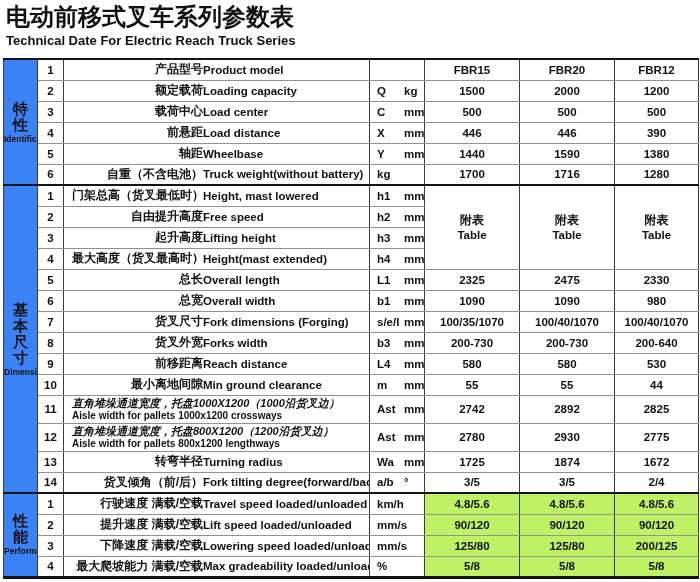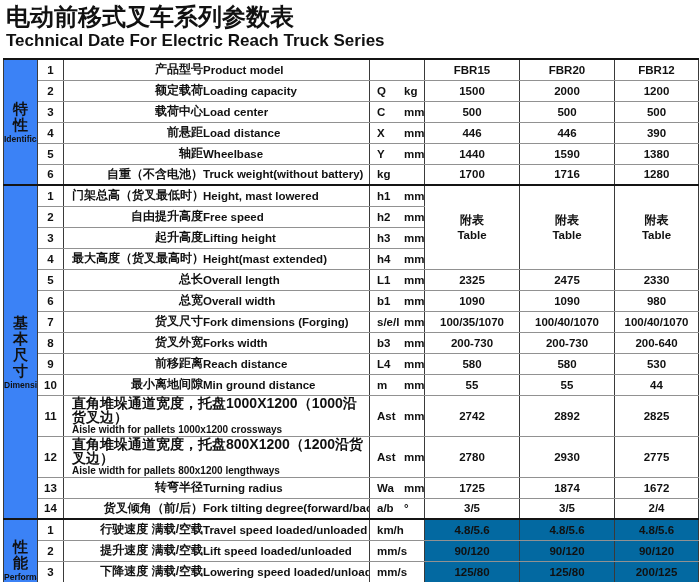--- a/index.html
+++ b/index.html
@@ -4,21 +4,21 @@
 <style>
   html,body{margin:0;padding:0;background:#ffffff;}
   body{
     width:700px;height:582px;overflow:hidden;
     font-family:"Liberation Sans","DejaVu Sans",sans-serif;
     color:#111;
     -webkit-font-smoothing:antialiased;
   }
   .page{padding:5px 3px 0 2px;}
   .title-cn{font-size:24px;font-weight:bold;margin:0 0 1px 4px;line-height:24px;}
-  .title-en{font-size:17px;font-weight:600;margin:0 0 7px 4px;line-height:21px;}
+  .title-en{font-size:13px;font-weight:600;margin:0 0 7px 4px;line-height:21px;}
 
   table.spec{
     border-collapse:collapse;table-layout:fixed;width:695px;margin-left:1px;
     border-top:2px solid #141414;border-bottom:3px solid #141414;
     border-left:1px solid #2e2e2e;border-right:1px solid #2e2e2e;
   }
   td{
     border-left:1px solid #3a3a3a;border-right:1px solid #3a3a3a;
     border-top:1px solid #919191;border-bottom:1px solid #919191;
     font-size:11.5px;font-weight:600;padding:0;overflow:hidden;white-space:nowrap;
@@ -31,29 +31,29 @@
   td.sec-label{background:#3b82f6;text-align:center;vertical-align:middle;white-space:normal;}
   .sec-cn{font-size:15px;font-weight:bold;line-height:16px;padding:0 4px;}
   .sec-en{font-size:8.5px;font-weight:bold;line-height:10px;margin-top:1px;}
 
   td.num{text-align:center;}
   td.name{padding-left:8px;}
   .name-line{display:flex;align-items:center;}
   .cn{flex:0 0 131px;overflow:hidden;font-size:12px;text-align:right;}
   .en{font-size:11.5px;overflow:hidden;}
   td.name.two{white-space:normal;line-height:13px;}
-  td.name.two .cnb{display:block;font-size:14px;line-height:14px;}
+  td.name.two .cnb{display:block;font-size:11px;line-height:14px;font-style:italic;}
   td.name.two .enb{display:block;font-size:10px;line-height:12px;}
 
   td.su{padding-left:7px;}
   .sym{display:inline-block;min-width:27px;}
   .sym:empty{display:none;}
 
   td.val{text-align:center;}
-  tr.perf td.val{background:#0369a1;margin-top:45px;}
+  tr.perf td.val{background:#bef264;margin-top:45px;}
   td.fubiao{text-align:center;vertical-align:middle;white-space:normal;}
   .fb-cn{font-size:12px;font-weight:bold;line-height:15px;}
   .fb-en{font-size:11.5px;line-height:14px;}
 </style>
 </head>
 <body>
 
 <div class="page">
   <h1 class="title-cn">电动前移式叉车系列参数表</h1>
   <h2 class="title-en">Technical Date For Electric Reach Truck Series</h2>
@@ -272,21 +272,21 @@
         <td class="su"><span class="sym">L4</span><span class="unit">mm</span></td>
         <td class="val">580</td>
         <td class="val">580</td>
         <td class="val">530</td>
       </tr>
       <tr>
         <td class="num">10</td>
         <td class="name">
             <div class="name-line">
               <span class="cn">最小离地间隙</span>
-              <span class="en">Min ground distance</span>
+              <span class="en">Min ground clearance</span>
             </div>
           </td>
         <td class="su"><span class="sym">m</span><span class="unit">mm</span></td>
         <td class="val">55</td>
         <td class="val">55</td>
         <td class="val">44</td>
       </tr>
       <tr class="tall">
         <td class="num">11</td>
         <td class="name two">

